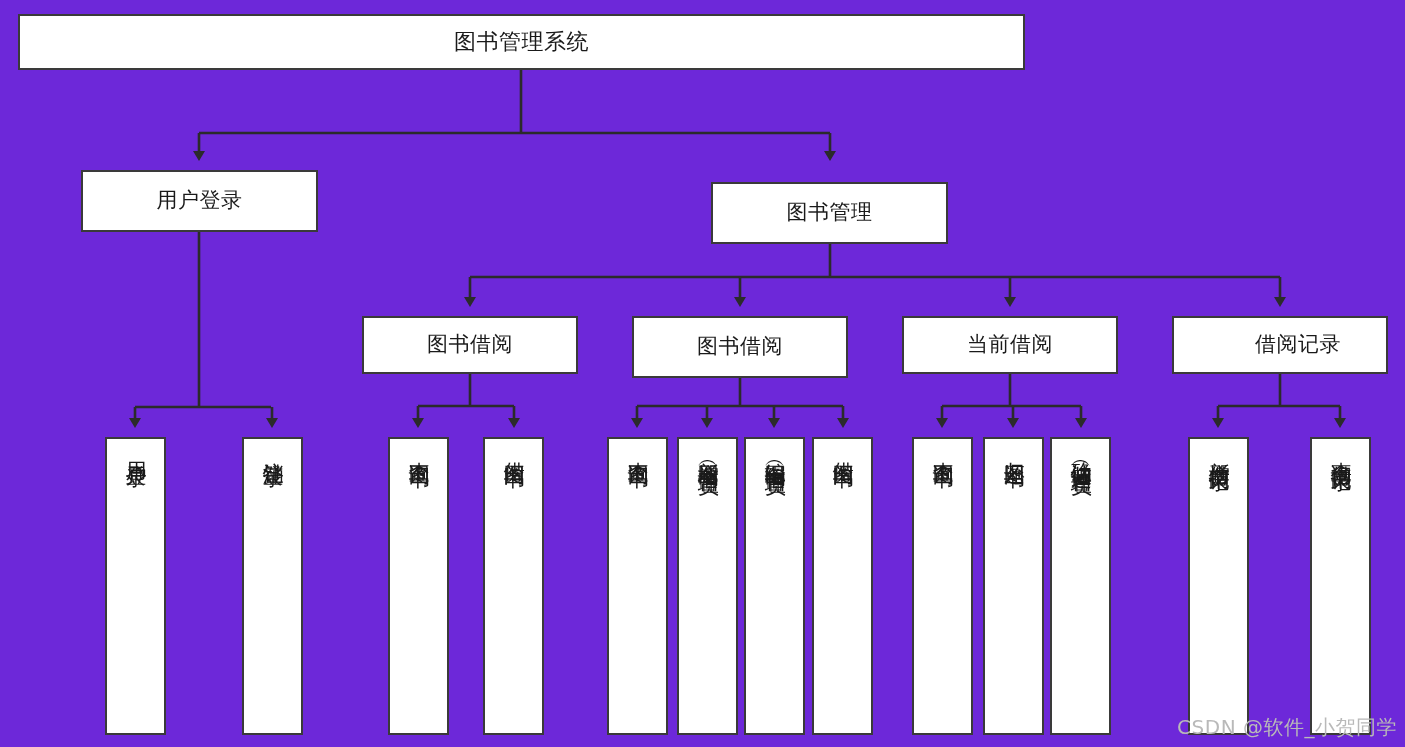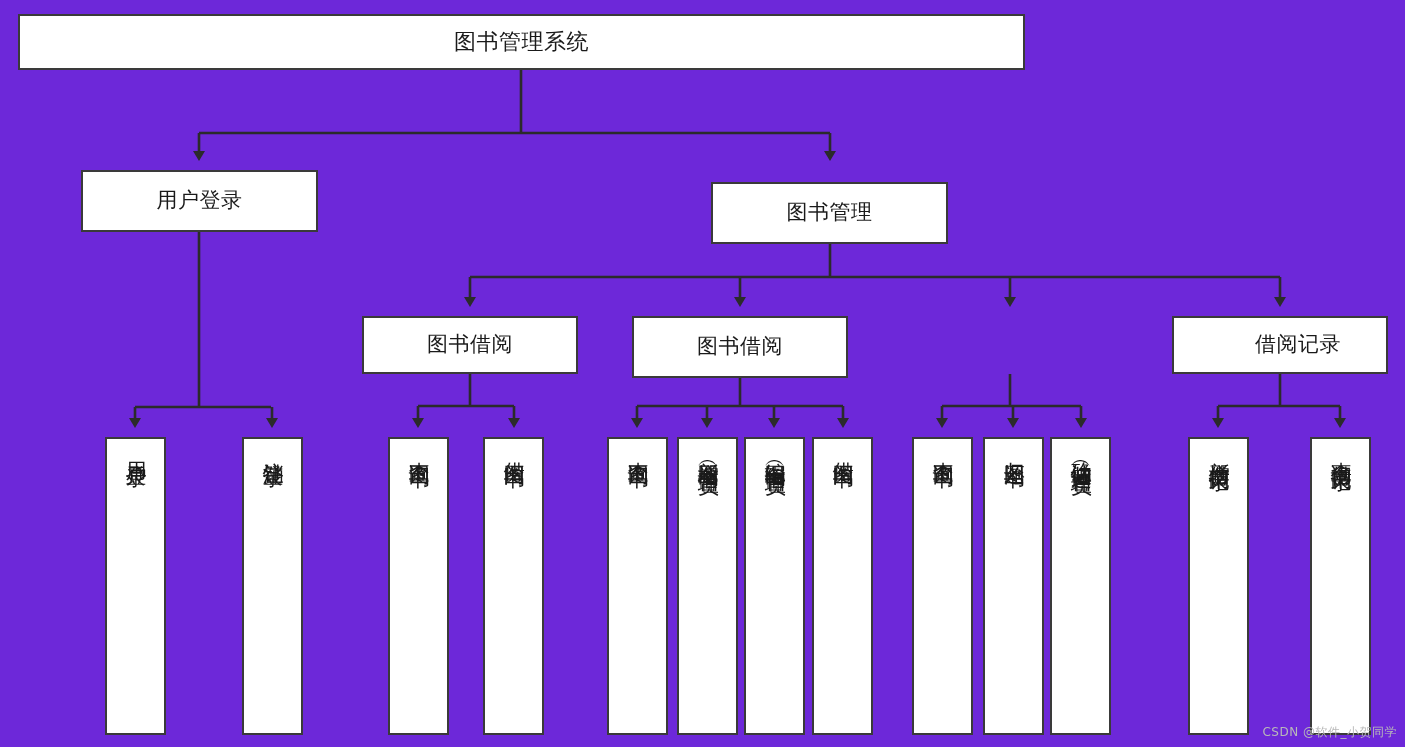--- a/index.html
+++ b/index.html
@@ -63,21 +63,21 @@
     font-size: 21px;
     line-height: 1.22;
     letter-spacing: 2px;
     height: auto;
     max-height: 100%;
   }
   .watermark {
     position: absolute;
     right: 8px;
     bottom: 6px;
-    font-size: 12px;
+    font-size: 20px;
     color: #b9b9b9;
     letter-spacing: 0.5px;
     z-index: 5;
     white-space: nowrap;
   }
 </style>
 </head>
 <body>
 
 <div id="canvas">
@@ -142,20 +142,23 @@
   <div class="node horiz" style="left:711px; top:182px; width:237px; height:62px;">
     <span class="label">图书管理</span>
   </div>
 
   <div class="node horiz" style="left:362px; top:316px; width:216px; height:58px;">
     <span class="label">图书借阅</span>
   </div>
   <div class="node horiz" style="left:632px; top:316px; width:216px; height:62px;">
     <span class="label">图书借阅</span>
   </div>
+  <div class="node horiz" style="left:902px; top:316px; width:216px; height:58px;">
+    <span class="label">当前借阅</span>
+  </div>
   <div class="node horiz" style="left:1172px; top:316px; width:216px; height:58px;padding-left:36px;">
     <span class="label">借阅记录</span>
   </div>
 
   <div class="node vert" style="left:105px; top:437px; width:61px; height:298px;">
     <span class="label">用户登录</span>
   </div>
   <div class="node vert" style="left:242px; top:437px; width:61px; height:298px;">
     <span class="label">注销登录</span>
   </div>

